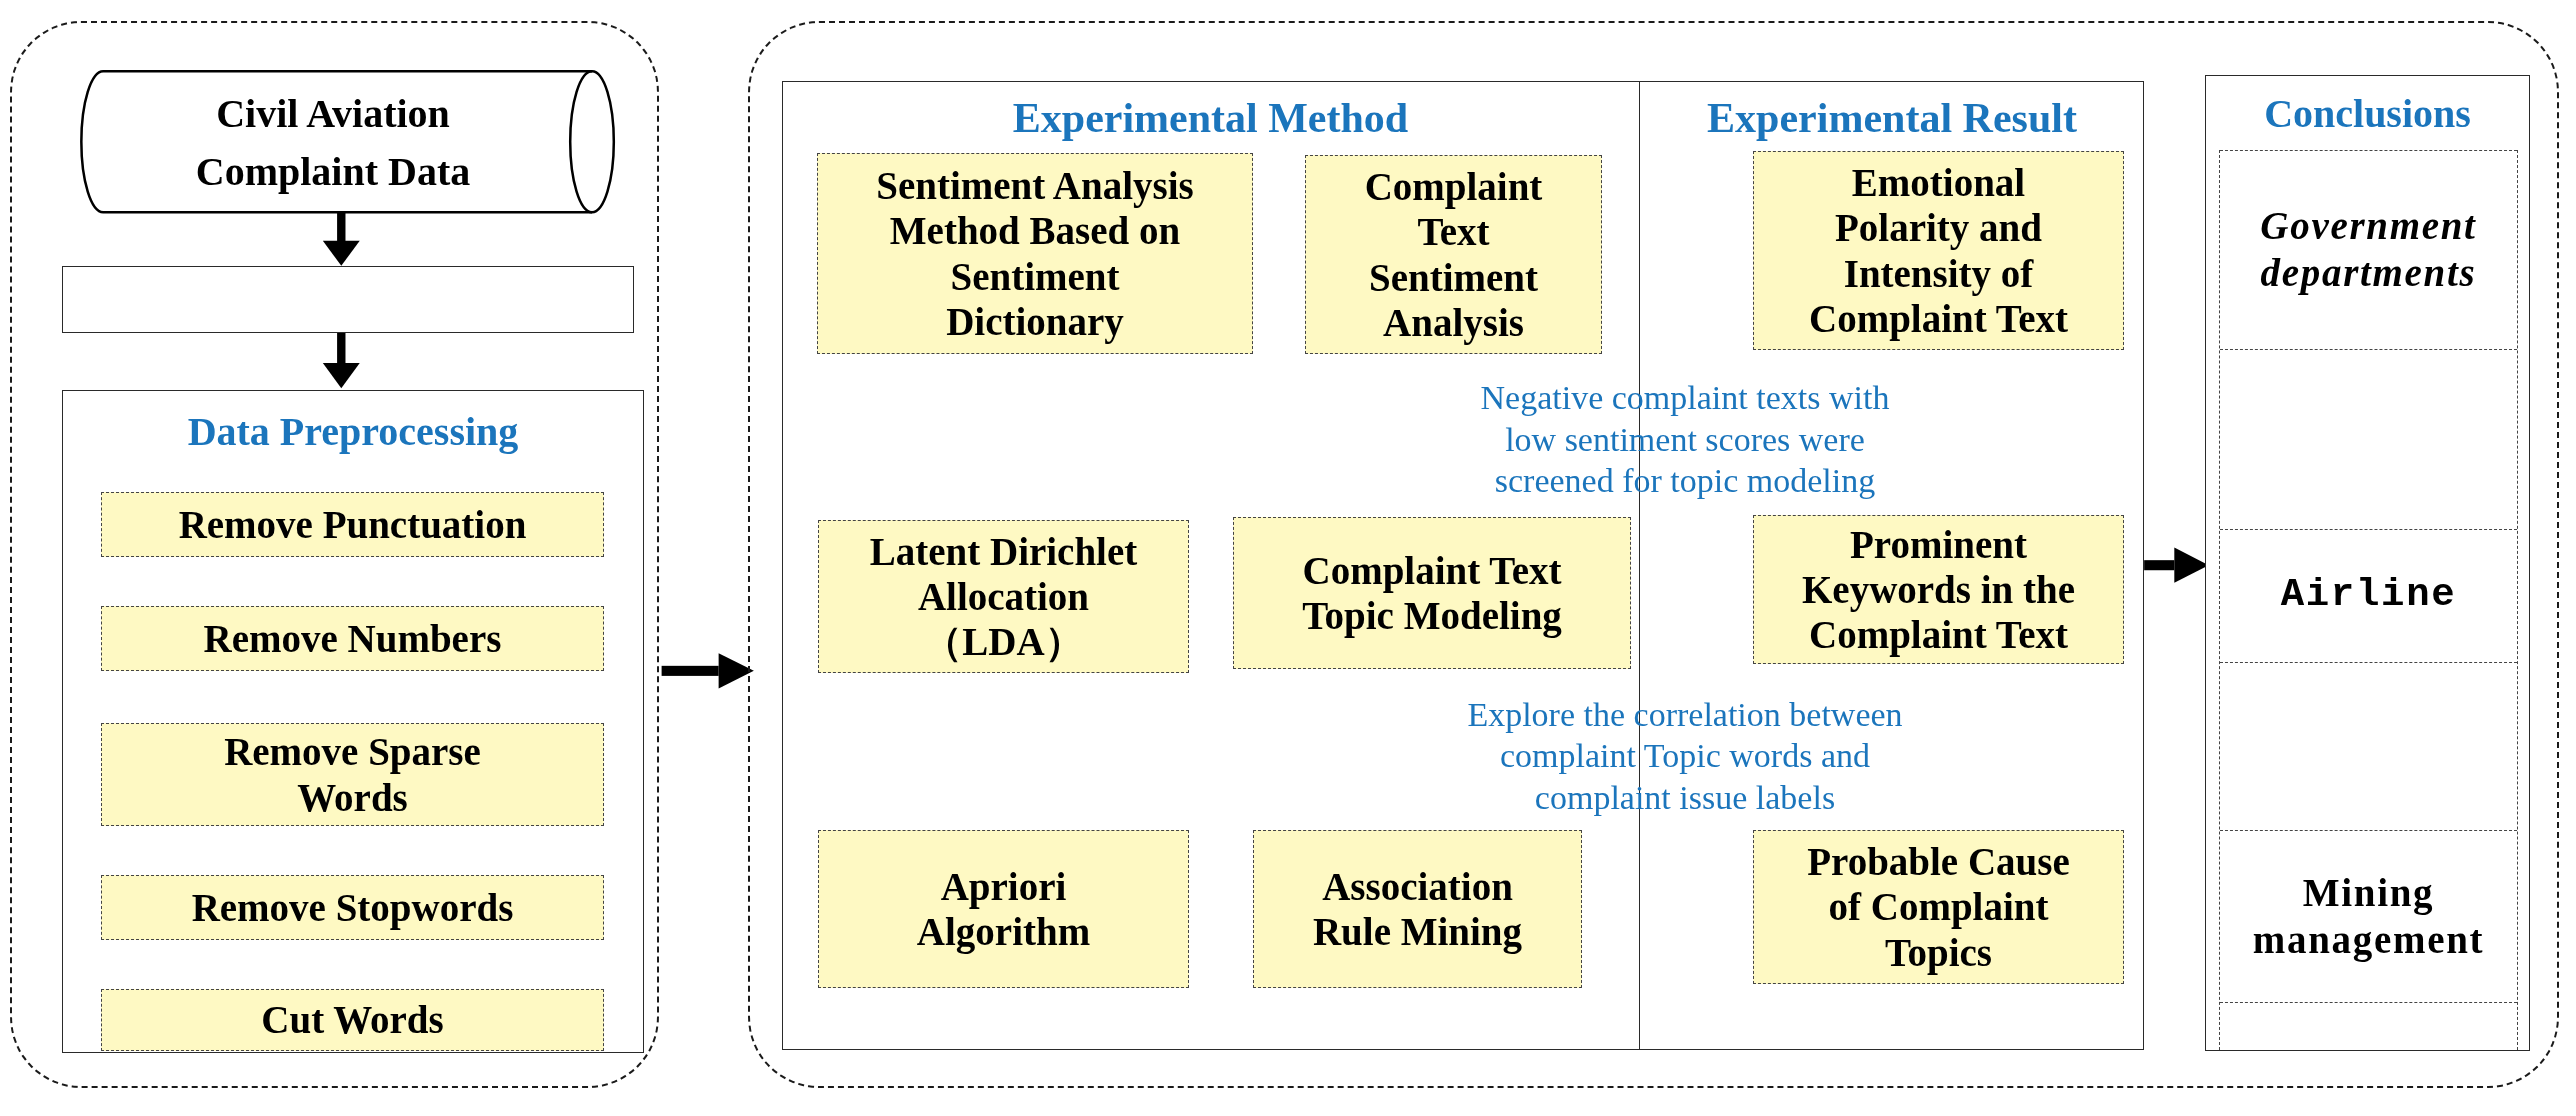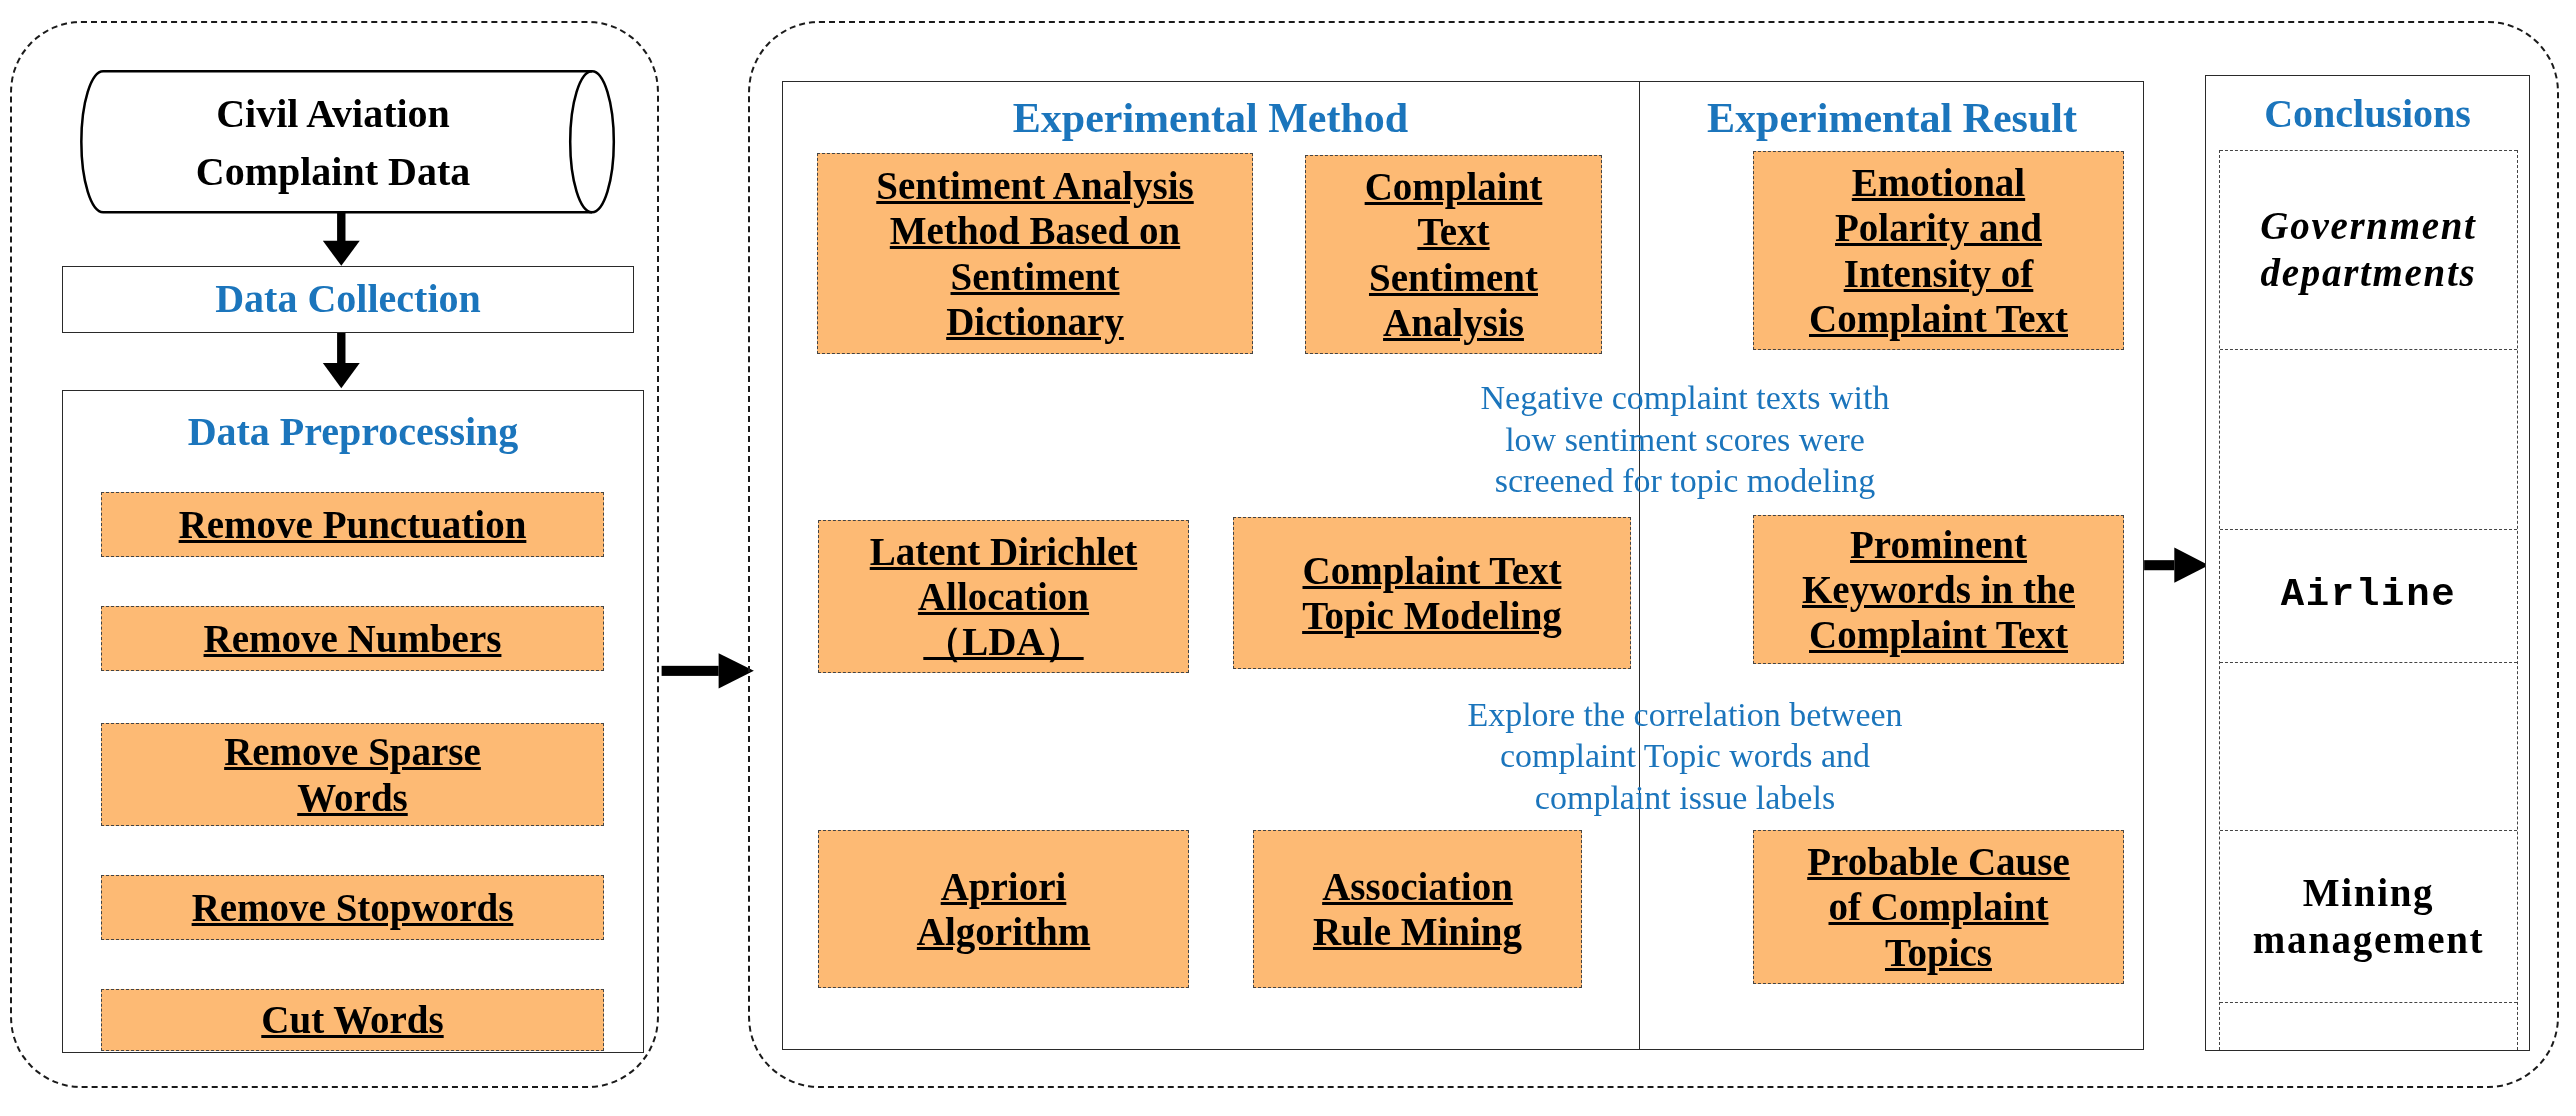--- a/index.html
+++ b/index.html
@@ -7,21 +7,21 @@
     position:relative;width:2576px;height:1117px;background:#fff;overflow:hidden;
     font-family:"Liberation Serif","DejaVu Serif",serif;color:#000;
   }
   .abs{position:absolute;box-sizing:border-box;}
   .lbl{
     display:flex;align-items:center;justify-content:center;text-align:center;
     white-space:pre-line;font-weight:bold;line-height:1.16;
   }
   .dashed-round{border:2.5px dashed #1a1a1a;border-radius:71px;}
   .solid-box{border:1.7px solid #2a2a2a;background:#fff;}
-  .dash-box{border:1.7px dashed #444;background:#fdba74;text-decoration:underline;}
+  .dash-box{border:1.7px dashed #444;background:#fef9c3;}
   .blue{color:#1B75BC;}
   .node-font{font-size:39px;}
   .header-font{font-size:42px;}
   .note{
     position:absolute;box-sizing:border-box;display:flex;align-items:center;justify-content:center;
     text-align:center;white-space:pre-line;font-weight:normal;font-size:34px;line-height:1.22;color:#1B75BC;
   }
   .track{letter-spacing:1.7px;}
   svg.layer{position:absolute;left:0;top:0;pointer-events:none;}
   .concl-rows{border-left:1.7px dashed #444;border-right:1.7px dashed #444;}
@@ -112,21 +112,20 @@
     </g>
   </svg>
 
   <div class="abs dashed-round" style="left:10px;top:21px;width:649px;height:1067px;"></div>
   <div class="abs dashed-round" style="left:748px;top:21px;width:1811px;height:1067px;"></div>
 
   <div class="abs lbl" style="left:98px;top:80px;width:470px;height:126px;font-size:40px;line-height:1.45;">Civil Aviation
 Complaint Data</div>
 
   <div class="abs solid-box" style="left:62px;top:266px;width:572px;height:67px;"></div>
-  <div class="abs lbl blue" style="left:62px;top:266px;width:572px;height:67px;font-size:40px;">Data Collection</div>
 
   <div class="abs solid-box" style="left:62px;top:390px;width:582px;height:663px;"></div>
   <div class="abs lbl blue" style="left:62px;top:403px;width:582px;height:59px;font-size:40px;">Data Preprocessing</div>
 
   <div class="abs dash-box lbl node-font" style="left:101px;top:606px;width:503px;height:65px;">Remove Numbers</div>
   <div class="abs dash-box lbl node-font" style="left:101px;top:492px;width:503px;height:65px;">Remove Punctuation</div>
   <div class="abs dash-box lbl node-font" style="left:101px;top:723px;width:503px;height:103px;">Remove Sparse
 Words</div>
   <div class="abs dash-box lbl node-font" style="left:101px;top:875px;width:503px;height:65px;">Remove Stopwords</div>
   <div class="abs dash-box lbl node-font" style="left:101px;top:989px;width:503px;height:62px;">Cut Words</div>

